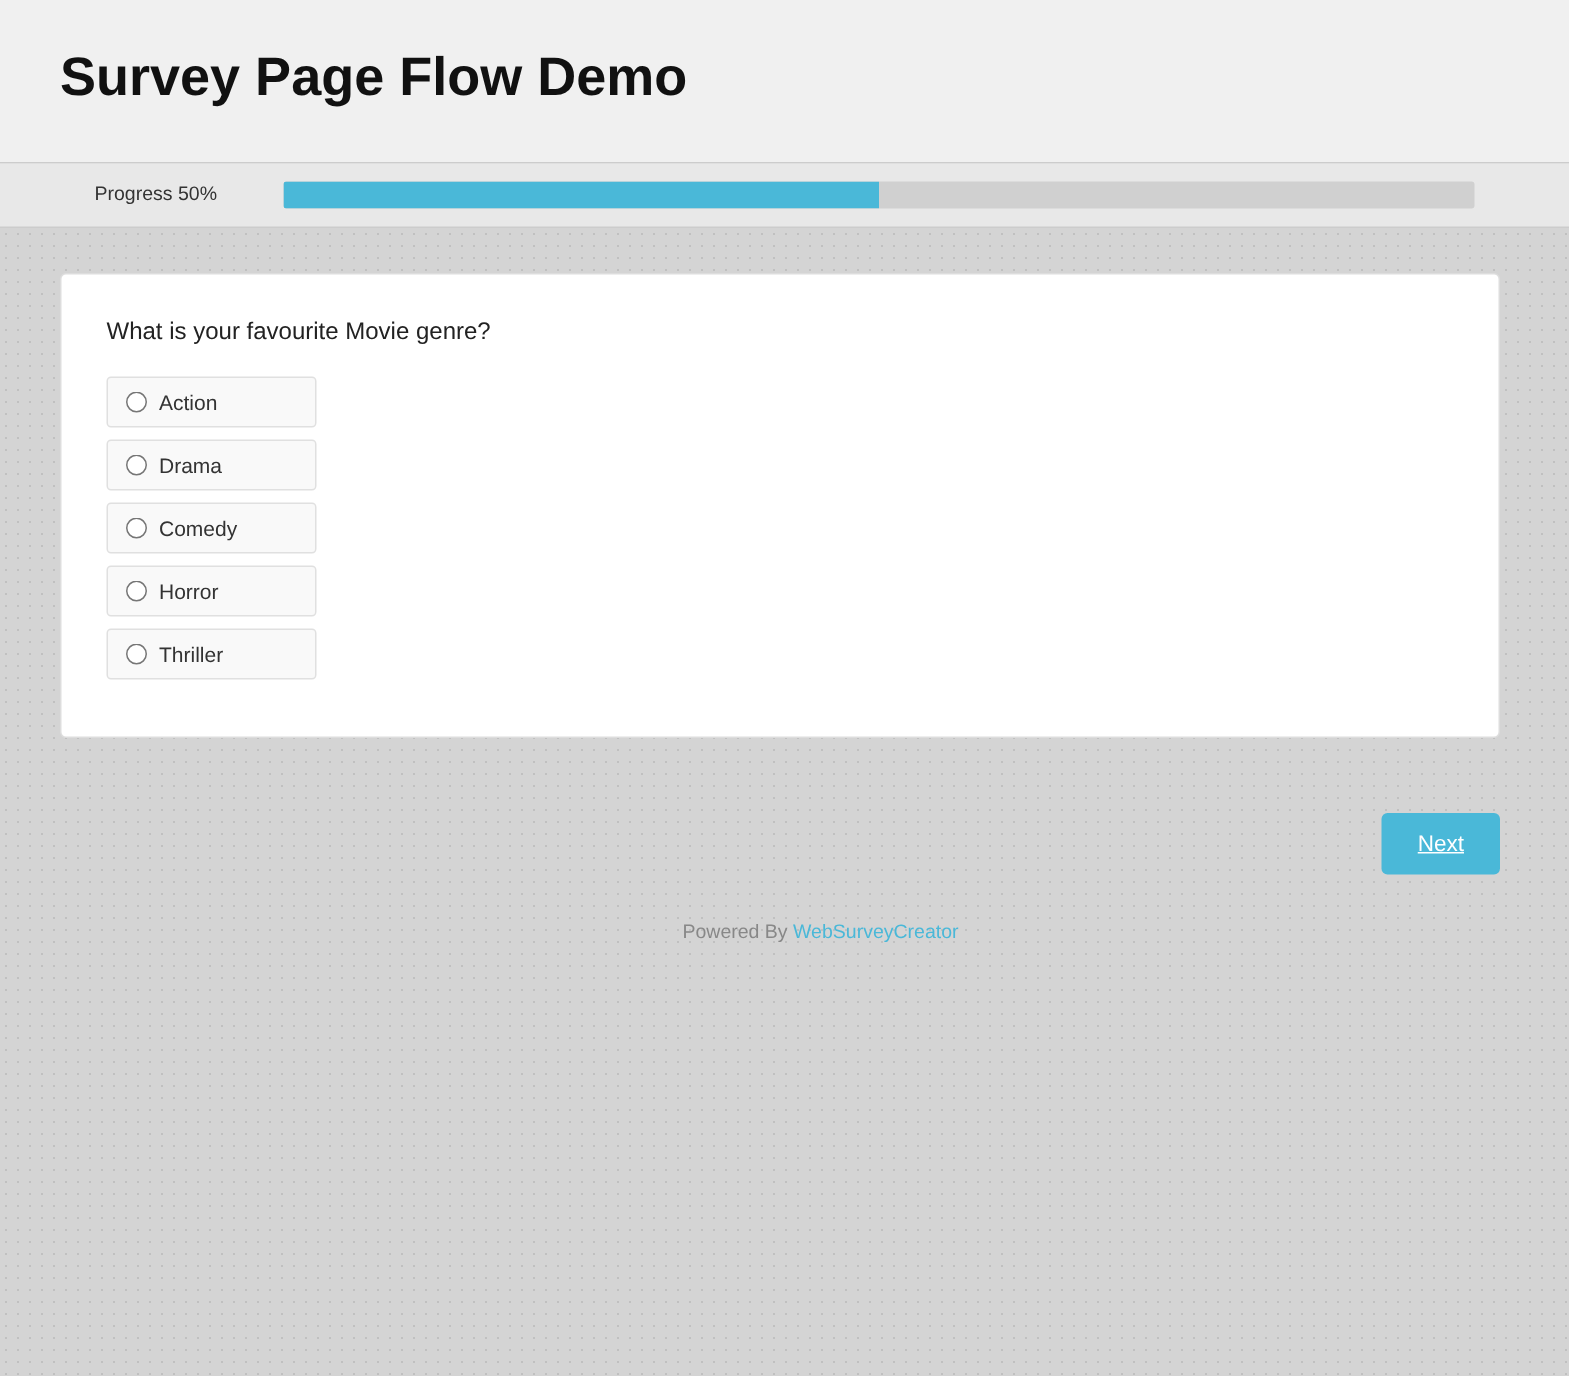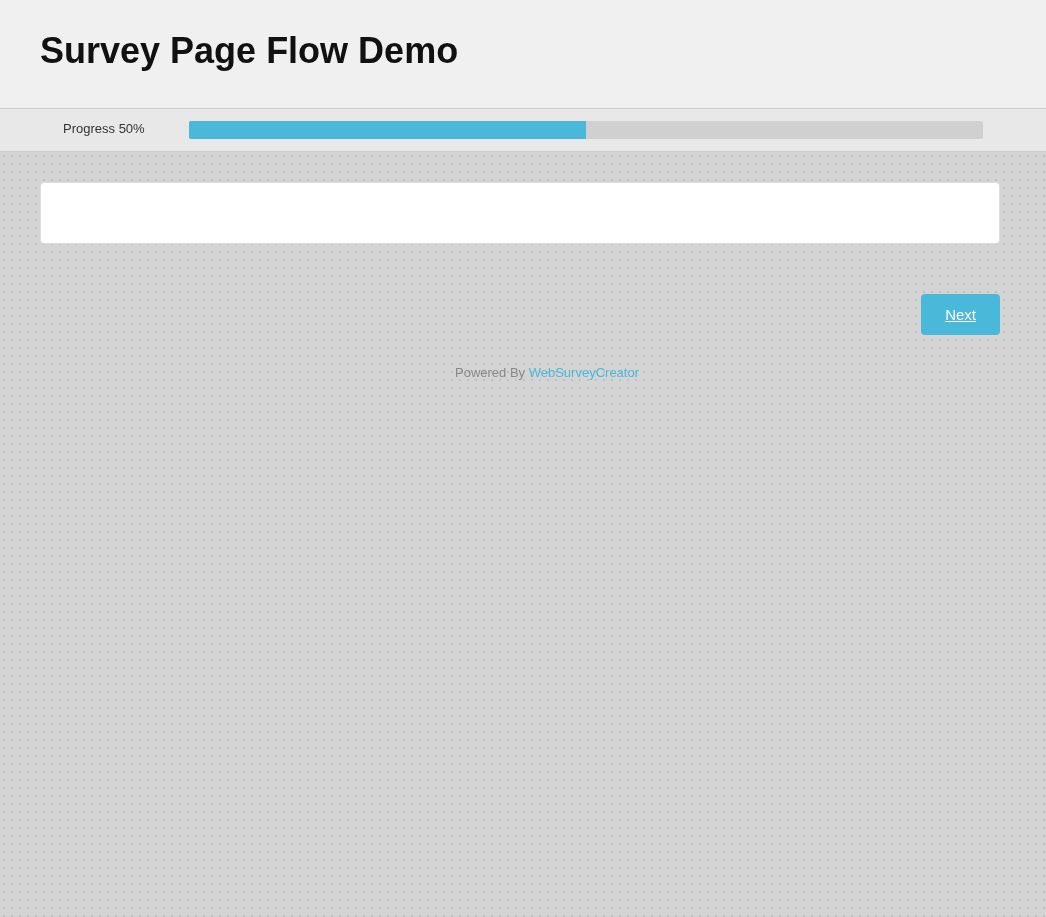--- a/index.html
+++ b/index.html
@@ -145,20 +145,43 @@
 
 <div class="progress-section">
   <span class="progress-label">Progress 50%</span>
   <div class="progress-bar-container">
     <div class="progress-bar-fill"></div>
   </div>
 </div>
 
 <div class="main-content">
   <div class="survey-card">
+    <div class="question-text">What is your favourite Movie genre?</div>
+    <div class="options-list">
+    <div class="radio-option">
+          <input type="radio" name="movie-genre" id="option-action" value="action" class="radio-input" style="">
+          <label for="option-action" class="radio-label">Action</label>
+        </div>
+        <div class="radio-option">
+          <input type="radio" name="movie-genre" id="option-drama" value="drama" class="radio-input" style="">
+          <label for="option-drama" class="radio-label">Drama</label>
+        </div>
+        <div class="radio-option">
+          <input type="radio" name="movie-genre" id="option-comedy" value="comedy" class="radio-input" style="">
+          <label for="option-comedy" class="radio-label">Comedy</label>
+        </div>
+        <div class="radio-option">
+          <input type="radio" name="movie-genre" id="option-horror" value="horror" class="radio-input" style="">
+          <label for="option-horror" class="radio-label">Horror</label>
+        </div>
+        <div class="radio-option">
+          <input type="radio" name="movie-genre" id="option-thriller" value="thriller" class="radio-input" style="">
+          <label for="option-thriller" class="radio-label">Thriller</label>
+        </div>
+      </div>
   </div>
 </div>
 
 <div class="footer-nav">
   <button class="next-button">Next</button>
 </div>
 
 <div class="powered-by">
   <span>Powered By</span>
   <a href="#">WebSurveyCreator</a>

